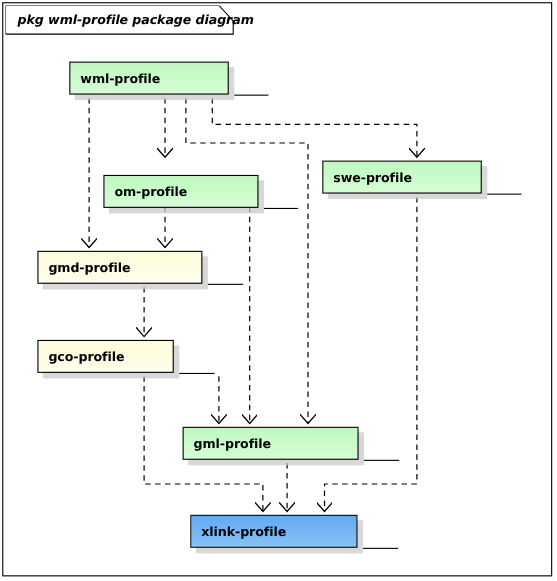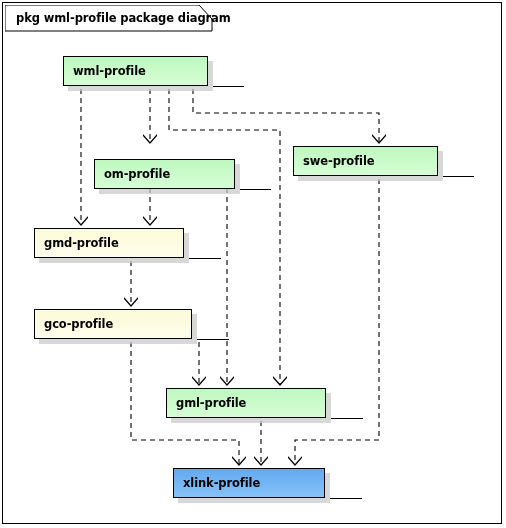--- a/index.html
+++ b/index.html
@@ -15,21 +15,21 @@
     border:1px solid #000;background:#fff;box-sizing:border-box;
   }
   .frame-tab{
     position:absolute;left:2px;top:2px;height:27px;width:208px;
     box-sizing:border-box;background:#fff;
   }
   .frame-tab svg{position:absolute;left:0;top:0;}
   .frame-title{
     position:absolute;left:11px;top:6px;
     font-size:11.5px;font-weight:bold;color:#000;
-    letter-spacing:-0.1px;white-space:nowrap;
+    letter-spacing:-0.1px;white-space:nowrap;font-style:italic;
   }
 
   
   #wires{position:absolute;left:0;top:0;width:506px;height:528px;}
 
   
   .pkg{position:absolute;box-sizing:border-box;}
   .pkg .shadow{
     position:absolute;left:5px;top:5px;width:100%;height:100%;
     background:#c9c9c9;opacity:.72;
@@ -109,21 +109,21 @@
           </div>
           <div class="tail" style="width: 31px; margin-left: 5px;"></div>
         </div>
         <div class="pkg yellow" style="left: 31px; top: 225px; width: 150px; height: 30px;">
           <div class="shadow"></div>
           <div class="body">
             <div class="label">gmd-profile</div>
           </div>
           <div class="tail" style="width: 32px; margin-left: 5px;"></div>
         </div>
-        <div class="pkg yellow" style="left: 31px; top: 306px; width: 158px; height: 30px; border-radius: 15px;">
+        <div class="pkg yellow" style="left: 31px; top: 306px; width: 124px; height: 30px; border-radius: 15px;">
           <div class="shadow"></div>
           <div class="body">
             <div class="label">gco-profile</div>
           </div>
           <div class="tail" style="width: 32px; margin-left: 5px;"></div>
         </div>
         <div class="pkg green" style="left: 163px; top: 385px; width: 160px; height: 30px;">
           <div class="shadow"></div>
           <div class="body">
             <div class="label">gml-profile</div>

